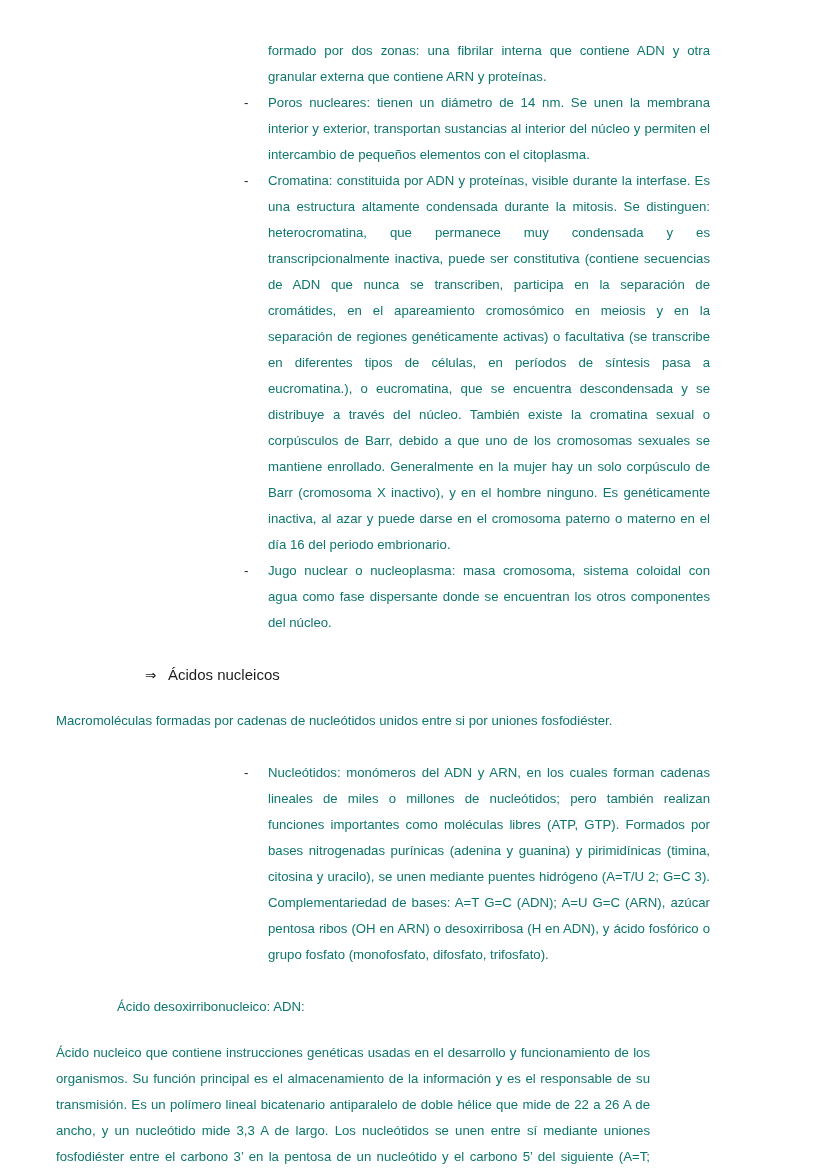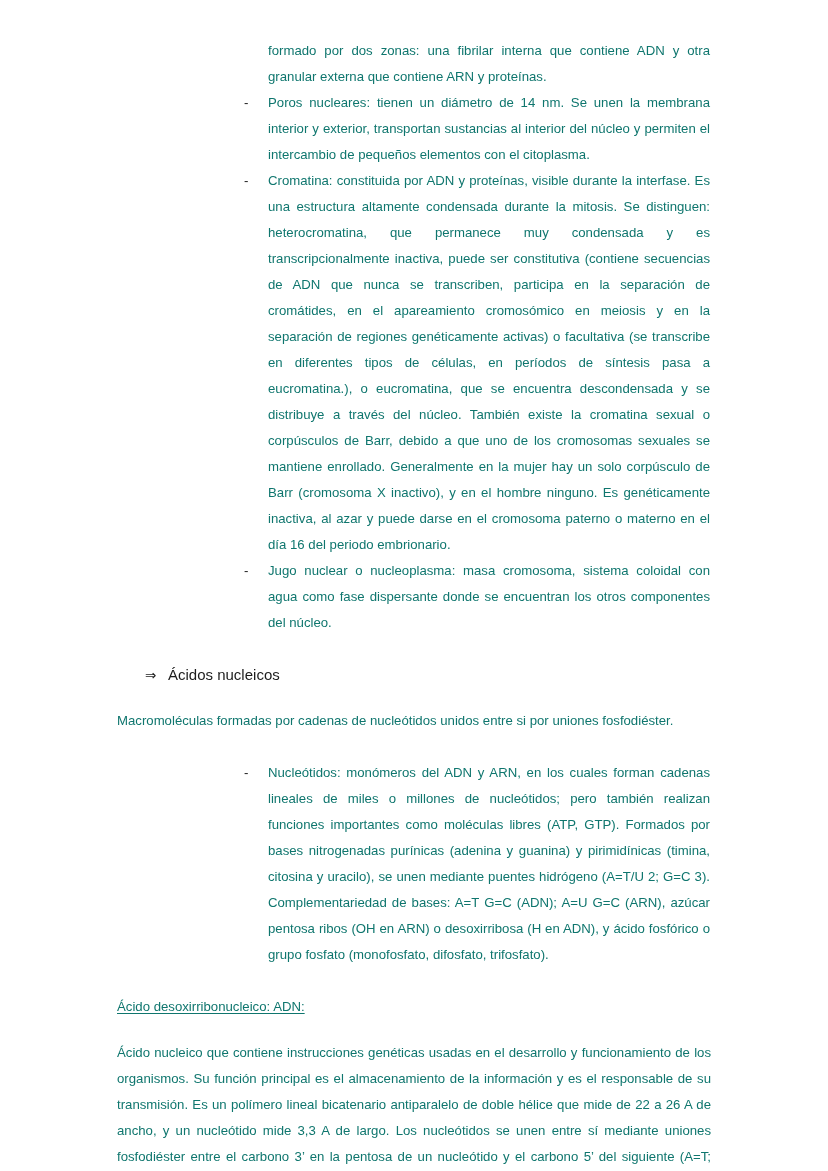--- a/index.html
+++ b/index.html
@@ -77,21 +77,21 @@
     margin: 0 0 0 268px;
     width: 442px;
   }
   .cont-block .list-item-text {
     display: block;
     width: 442px;
   }
 
   
   .body-block {
-    margin-left: 117px;
+    margin-left: 56px;
     width: 594px;
   }
   .body-block .para {
     display: block;
     width: 594px;
     margin: 0;
   }
 
   
   .arrow-heading {
@@ -119,21 +119,20 @@
   }
 
   
   .underline-heading {
     margin-left: 117px;
     width: 594px;
   }
   .underline-heading .heading-line {
     display: inline-block;
     text-align: center;
-    text-decoration: underline;
     text-underline-offset: 2px;
     text-decoration-thickness: 1px;
   }
   .gap-md { height: 20px; }
   .gap-lg { height: 26px; }
 
   
   .para:last-line,
   .list-item-text:last-line { text-align: left; }
 </style>

